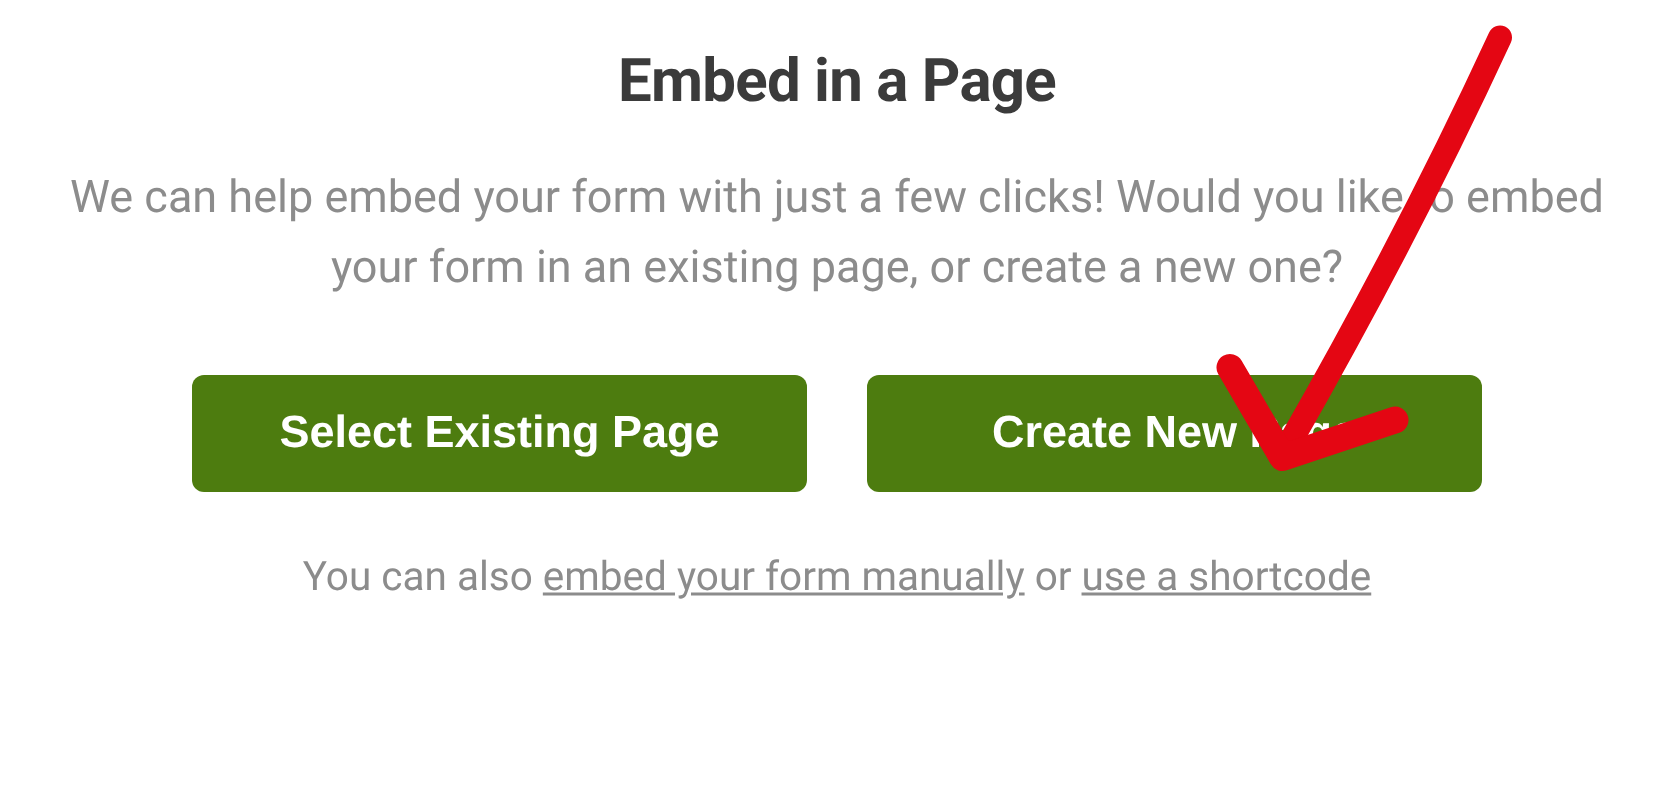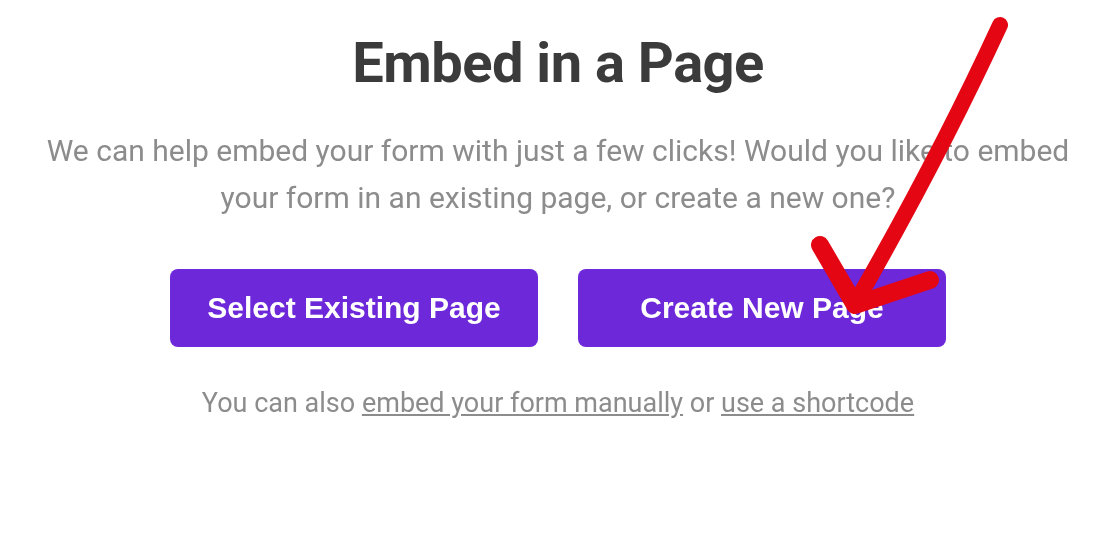--- a/index.html
+++ b/index.html
@@ -12,47 +12,47 @@
       background: #ffffff;
       width: 1116px;
       height: 540px;
       display: flex;
       flex-direction: column;
       align-items: center;
       padding-top: 30px;
       position: relative;
     }
     .title {
-      font-size: 56px;
+      font-size: 40px;
       font-weight: 700;
       color: #3b3b3b;
       margin-bottom: 32px;
       text-align: center;
       letter-spacing: -0.5px;
     }
     .description {
       font-size: 30px;
       color: #8c8c8c;
       text-align: center;
       line-height: 1.55;
       max-width: 1060px;
       margin-bottom: 48px;
     }
     .button-row {
       display: flex;
       gap: 40px;
       margin-bottom: 40px;
     }
     .btn {
-      background: #6d28d9;
+      background: #4d7c0f;
       color: #ffffff;
       font-size: 30px;
       font-weight: 600;
       padding: 22px 0;
-      width: 368px;
+      width: 410px;
       text-align: center;
       border: none;
       border-radius: 8px;
       cursor: pointer;
     }
     .footer-text {
       font-size: 27px;
       color: #8c8c8c;
       text-align: left;
     }

